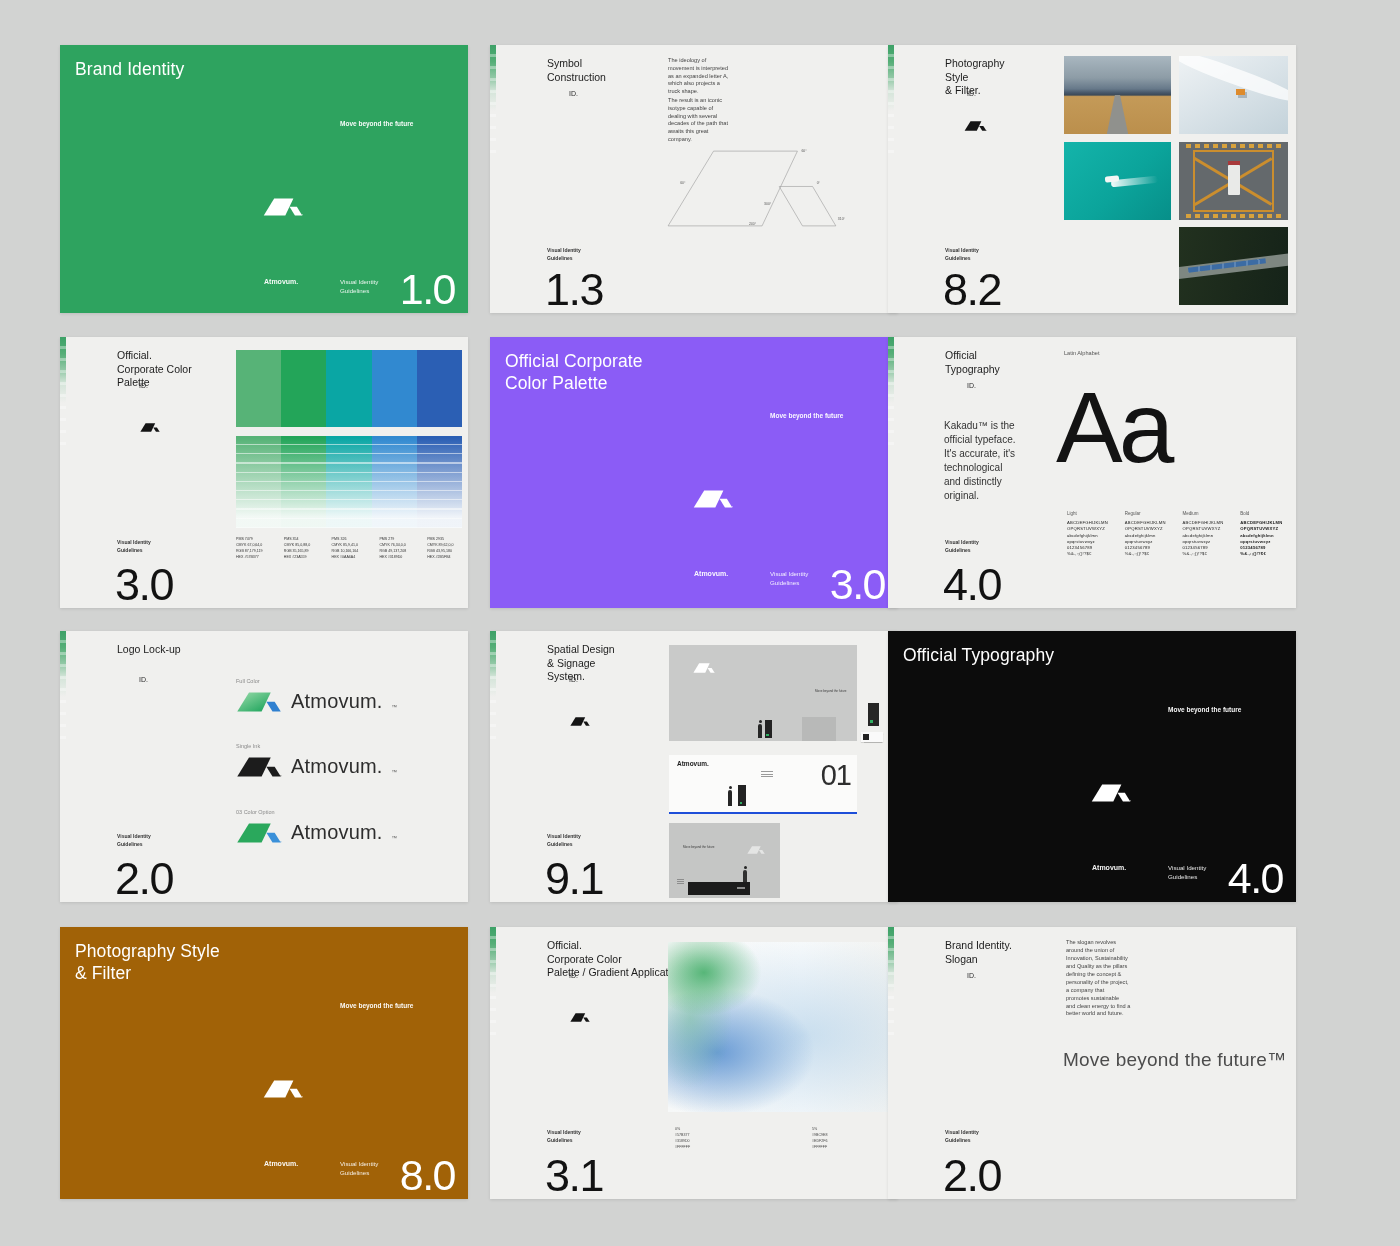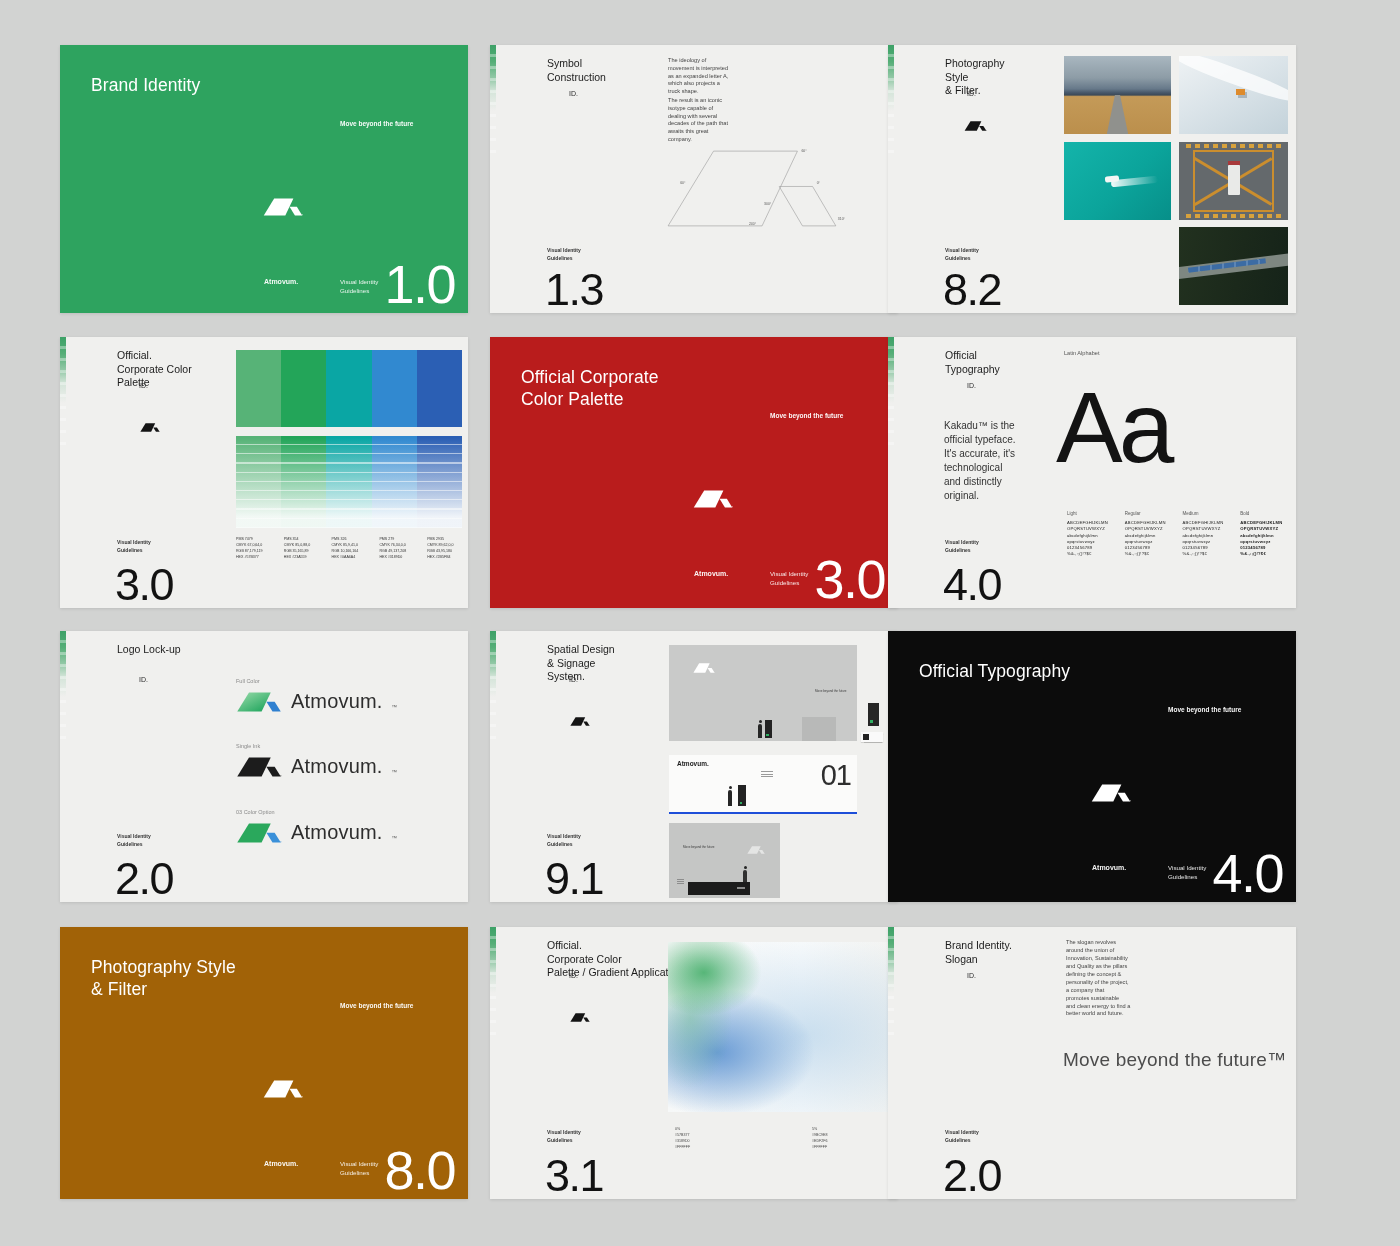--- a/index.html
+++ b/index.html
@@ -4,27 +4,27 @@
 <style>
   html,body{margin:0;padding:0;background:#d2d3d2;font-family:"Liberation Sans",sans-serif;}
   #canvas{position:relative;width:1400px;height:1246px;background:#d2d3d2;overflow:hidden;}
   .slide{position:absolute;width:408px;overflow:hidden;box-shadow:0 1px 3px rgba(0,0,0,.10);}
   .c1{left:60px}.c2{left:490px}.c3{left:888px}
   .r1{top:45px;height:268px}.r2{top:337px;height:271px}.r3{top:631px;height:271px}.r4{top:927px;height:272px}
   .pre{white-space:pre-line}
   .slide *{position:absolute}
   
   .cover{color:#fff}
-  .bg-green{background:#2ea35f}.bg-blue{background:#b91c1c}.bg-black{background:#0c0c0c}.bg-teal{background:#a16207}
-  .c-title{left:15px;top:13px;font-size:17.5px;font-weight:400;line-height:1.28;letter-spacing:.1px;margin:16px}
+  .bg-green{background:#2ea35f}.bg-blue{background:#8b5cf6}.bg-black{background:#0c0c0c}.bg-teal{background:#a16207}
+  .c-title{left:15px;top:13px;font-size:17.5px;font-weight:400;line-height:1.28;letter-spacing:.1px;margin:0}
   .c-tag{left:280px;top:75px;font-size:6.5px;font-weight:600;color:rgba(255,255,255,.96)}
   .c-mk{left:203px;top:153px;width:40px;height:18px}
   .c-brand{left:204px;top:233px;font-size:7px;font-weight:600;color:rgba(255,255,255,.95)}
   .c-guide{left:280px;top:232px;font-size:6.2px;color:rgba(255,255,255,.9);line-height:1.5}
-  .c-num{right:13px;bottom:2px;font-size:54px;font-weight:400;letter-spacing:-1.5px;line-height:1}
+  .c-num{right:13px;bottom:2px;font-size:43px;font-weight:400;letter-spacing:-1.5px;line-height:1}
   
   .light{background:#f0f0ee;color:#1c1c1c}
   .stripe{left:0;top:0;width:6px;height:110px;
     background:repeating-linear-gradient(180deg,rgba(255,255,255,0) 0 9px,rgba(255,255,255,.35) 9px 12px),
       linear-gradient(180deg,#3da167 0%,#55ae77 15%,rgba(85,174,119,.6) 30%,rgba(130,195,155,.25) 42%,rgba(240,240,238,0) 60%)}
   .l-title{left:57px;top:12px;font-size:10.5px;font-weight:400;line-height:1.3;margin:0;color:#1c1c1c}
   .l-id{left:79px;top:45px;font-size:7px;color:#2a2a2a}
   .l-mk{left:80px;top:86px;width:20px;height:9px}
   .l-guide{left:57px;top:202px;font-size:5px;font-weight:600;color:#333;line-height:1.5}
   .l-num{left:55px;bottom:1px;font-size:45px;color:#121212;letter-spacing:-1.5px;line-height:1}

